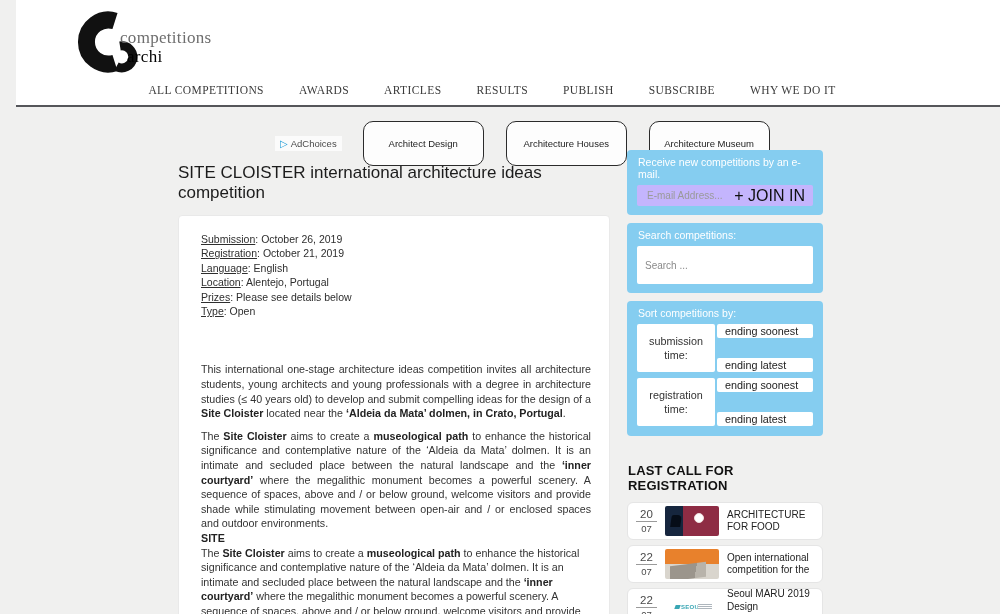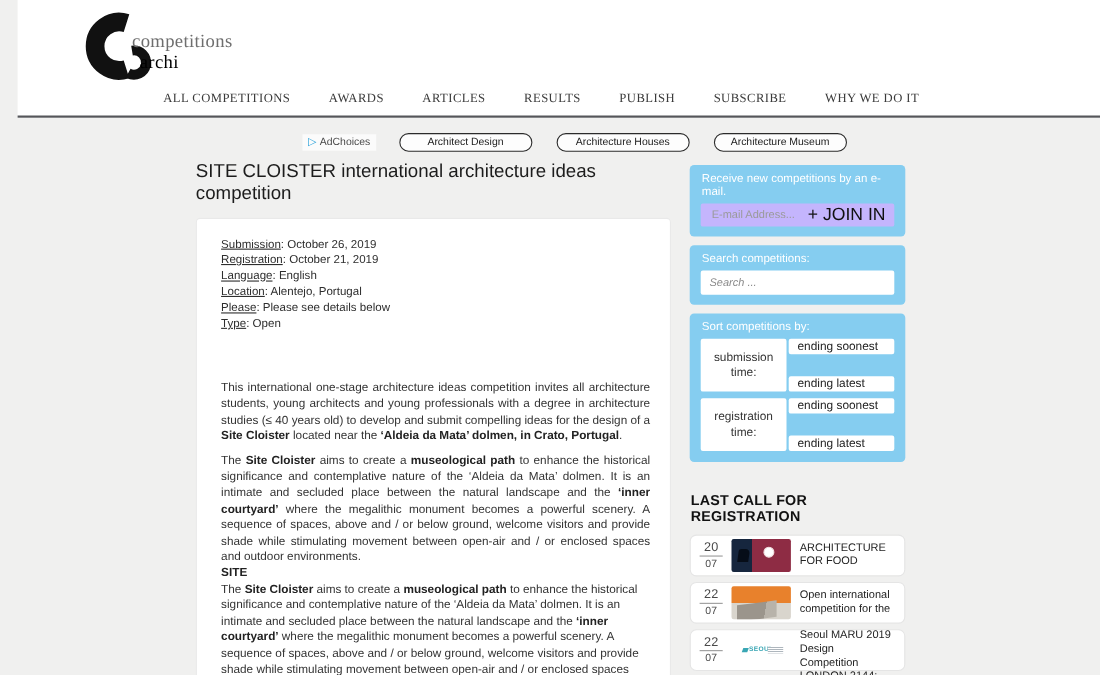--- a/index.html
+++ b/index.html
@@ -28,26 +28,26 @@
   
   .content { position:absolute; top:109px; left:0; width:1000px; height:505px; }
 
   
   .ad-row { position:absolute; top:12px; left:275px; display:flex; align-items:center; gap:21px; }
   .adchoices { display:flex; align-items:center; gap:3px; background:#fbfbfb;
     padding:2px 5px; }
   .adchoices-icon { color:#1e9cd7; font-size:10px; line-height:1; }
   .adchoices-label { font-size:9.5px; color:#4a4a4a; }
   .ad-pill { width:121px; text-align:center; border:1px solid #2b2b2b; border-radius:10px;
-    background:#fdfdfd; font-size:9.5px; color:#222; padding:2px 0; cursor:pointer;
+    background:#fdfdfd; font-size:9.5px; color:#222; padding:16px 0; cursor:pointer;
     white-space:nowrap; }
 
   
   .main-col { position:absolute; left:178px; top:37px; width:432px; }
-  .page-title { font-size:17px; font-weight:400; color:#1c1c1c; margin:0 0 12px 0; }
+  .page-title { font-size:17px; font-weight:400; color:#1c1c1c; margin:17px 0 12px 0; }
   .article-card { background:#ffffff; border:1px solid #e9e9e9; border-radius:4px;
     padding:16px 18px 18px 22px; width:432px; min-height:425px; }
   .details { list-style:none; margin:0 0 44px 0; padding:0; }
   .detail-row { font-size:10.5px; color:#2e2e2e; line-height:14.4px; }
   .d-label { text-decoration:underline; }
   .blk { margin:0; font-size:10.7px; line-height:14.6px; color:#333; }
   .blk.justify { text-align:justify; }
   .blk.gap { margin-bottom:8px; }
   .blk b { font-weight:700; color:#222; }
 
@@ -55,22 +55,22 @@
   .sidebar { position:absolute; left:627px; top:41px; width:196px; }
   .blue-box { background:#85cdf0; border-radius:4px; padding:6px 10px 9px 10px; margin-bottom:8px; }
   .box-title { color:#ffffff; font-size:10.5px; margin:0 0 5px 1px; }
   .email-row { display:flex; align-items:center; background:#c4b5fd; border-radius:2px;
     height:21px; padding:0 8px; }
   .email-input { flex:1; border:none; outline:none; font-size:10px; color:#444;
     font-family:"Liberation Sans",sans-serif; min-width:0; background:transparent; }
   .email-input::placeholder { color:#9a9a9a; }
   .join-btn { border:none; background:none; font-size:16px; color:#101010; cursor:pointer;
     font-family:"Liberation Sans",sans-serif; padding:0 0 0 6px; white-space:nowrap; }
-  .search-input { width:100%; height:22px; border:none; outline:none; border-radius:2px;
-    font-size:10px; color:#444; padding:0 8px; font-family:"Liberation Sans",sans-serif;font-style:italic; }
+  .search-input { width:100%; height:38px; border:none; outline:none; border-radius:2px;
+    font-size:10px; color:#444; padding:0 8px; font-family:"Liberation Sans",sans-serif; }
   .search-input::placeholder { color:#8a8a8a; }
   .sort-group { display:flex; gap:2px; margin-bottom:6px; }
   .sort-group:last-child { margin-bottom:1px; }
   .sort-label { width:78px; background:#ffffff; border-radius:2px; display:flex;
     flex-direction:column; justify-content:center; align-items:center; font-size:10.8px;
     color:#333; line-height:14px; }
   .sort-opts { flex:1; display:flex; flex-direction:column; gap:20px; }
   .sort-opt { flex:1; background:#ffffff; border:none; border-radius:2px; font-size:10.8px;
     color:#222; text-align:left; padding:1px 8px; cursor:pointer;
     font-family:"Liberation Sans",sans-serif; }
@@ -148,21 +148,21 @@
   </div>
 
   <div class="main-col">
     <h1 class="page-title">SITE CLOISTER international architecture ideas competition</h1>
     <div class="article-card">
       <ul class="details" id="details">
           <li class="detail-row"><span class="d-label">Submission</span>: <span class="d-value">October 26, 2019</span></li>
           <li class="detail-row"><span class="d-label">Registration</span>: <span class="d-value">October 21, 2019</span></li>
           <li class="detail-row"><span class="d-label">Language</span>: <span class="d-value">English</span></li>
           <li class="detail-row"><span class="d-label">Location</span>: <span class="d-value">Alentejo, Portugal</span></li>
-          <li class="detail-row"><span class="d-label">Please</span>: <span class="d-value">Please see details below</span></li>
+          <li class="detail-row"><span class="d-label">Prizes</span>: <span class="d-value">Please see details below</span></li>
           <li class="detail-row"><span class="d-label">Type</span>: <span class="d-value">Open</span></li>
         </ul>
       <div id="blocks">
           <p class="blk justify gap"><span>This international one-stage architecture ideas competition invites all architecture students, young architects and young professionals with a degree in architecture studies (≤ 40 years old) to develop and submit compelling ideas for the design of a </span><b>Site Cloister</b><span> located near the </span><b>‘Aldeia da Mata’ dolmen, in Crato, Portugal</b><span>.</span></p>
           <p class="blk justify"><span>The </span><b>Site Cloister</b><span> aims to create a </span><b>museological path</b><span> to enhance the historical significance and contemplative nature of the ‘Aldeia da Mata’ dolmen. It is an intimate and secluded place between the natural landscape and the </span><b>‘inner courtyard’</b><span> where the megalithic monument becomes a powerful scenery. A sequence of spaces, above and / or below ground, welcome visitors and provide shade while stimulating movement between open-air and / or enclosed spaces and outdoor environments.</span></p>
           <p class="blk"><b>SITE</b></p>
           <p class="blk"><span>The </span><b>Site Cloister</b><span> aims to create a </span><b>museological path</b><span> to enhance the historical significance and contemplative nature of the ‘Aldeia da Mata’ dolmen. It is an intimate and secluded place between the natural landscape and the </span><b>‘inner courtyard’</b><span> where the megalithic monument becomes a powerful scenery. A sequence of spaces, above and / or below ground, welcome visitors and provide shade while stimulating movement between open-air and / or enclosed spaces and outdoor environments.</span></p>
         </div>
     </div>
   </div>

